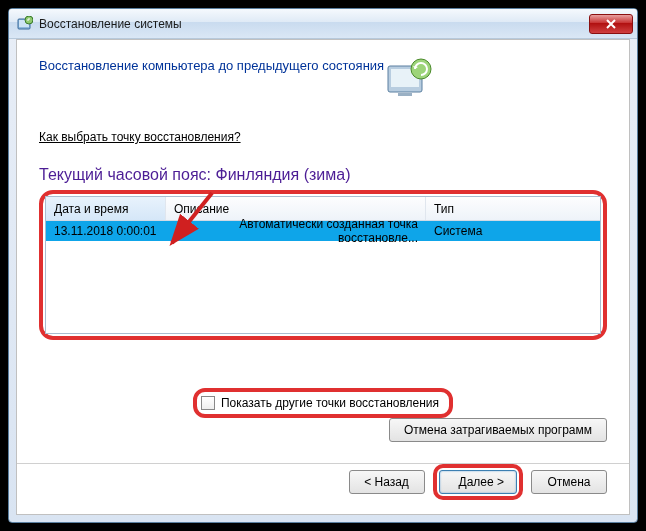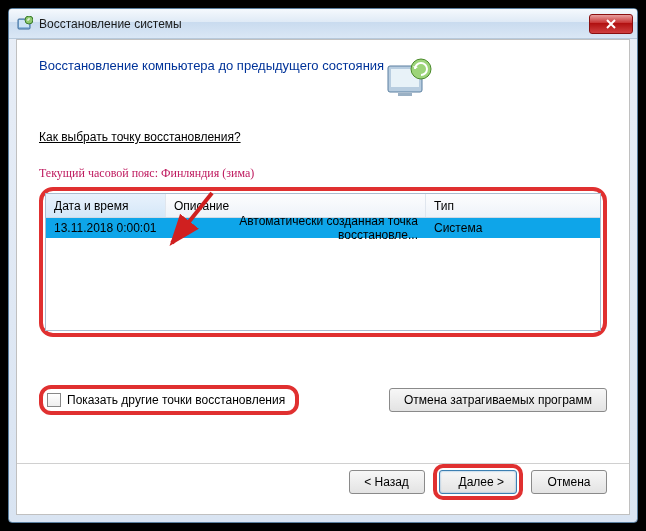--- a/index.html
+++ b/index.html
@@ -81,23 +81,22 @@
   }
   .help-link {
     color: #000000;
     text-decoration: underline;
     font-size: 12px;
     display: inline-block;
     margin-top: 32px;
   }
   .tz-label {
     margin-top: 22px;
-    font-size: 12px;
-    color: #be185d;
-    font-family: Liberation Serif, serif;
+    font-size: 16px;
+    color: #4c1d95;
   }
   .table-wrap {
     position: relative;
     margin-top: 6px;
     border: 4px solid #e03030;
     border-radius: 14px;
     padding: 2px;
   }
   .table {
     width: 100%;
@@ -129,20 +128,21 @@
     align-items: center;
     font-size: 12px;
   }
   .table-row .col { border-right: none; }
   .table-row.selected { background: #0ea5e9; text-align: right; }
   .checkbox-wrap {
     margin-top: 48px;
     display: flex;
     align-items: center;
     position: relative;
+    flex-direction: column;
   }
   .checkbox-hl {
     border: 4px solid #e03030;
     border-radius: 12px;
     padding: 4px 10px 4px 4px;
     display: inline-flex;
     align-items: center;
     gap: 6px;
   }
   .chk {

